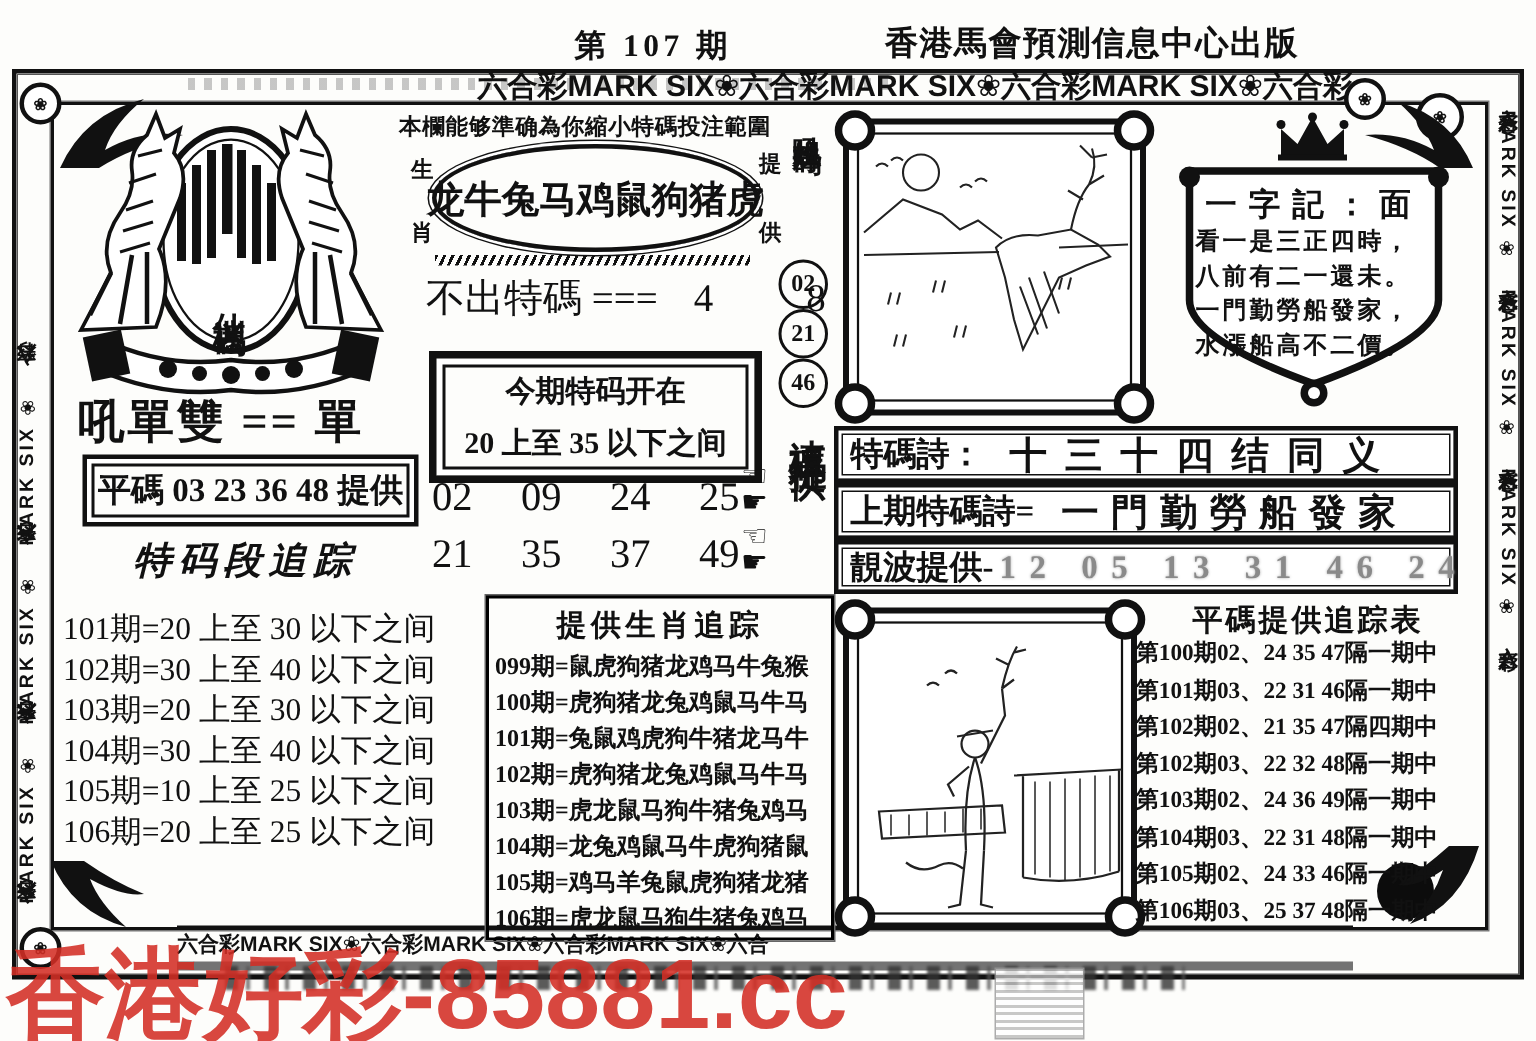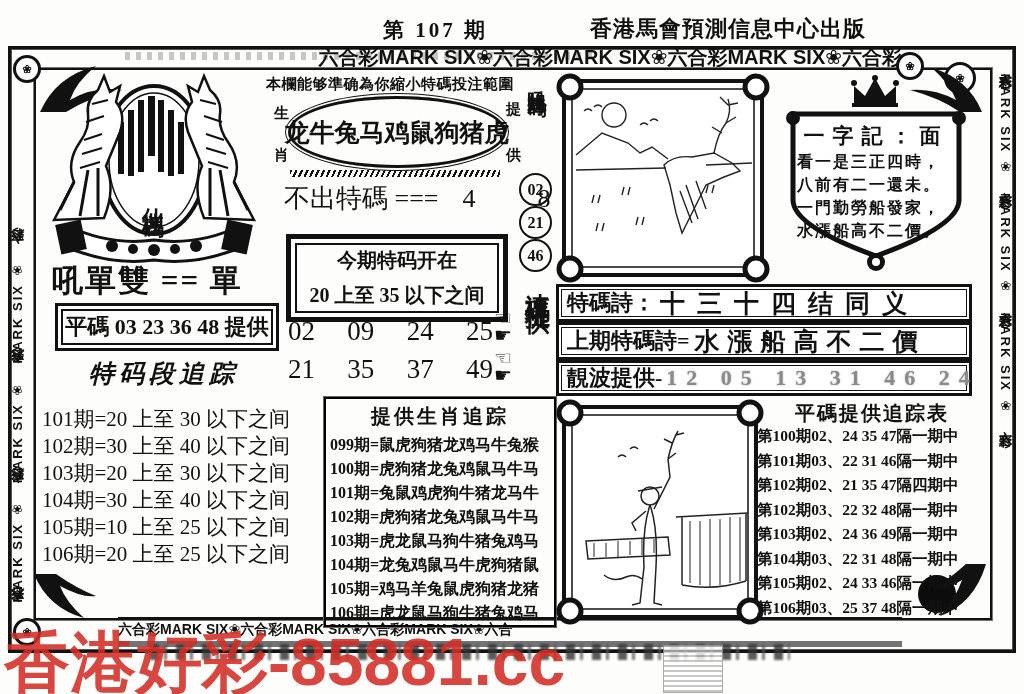--- a/index.html
+++ b/index.html
@@ -64,21 +64,21 @@
   .frame1{left:556px;top:73px;}
   .frame2{left:556px;top:399px;}
   .shield-wrap{left:779px;top:104px;width:194px;height:172px;}
   .shield-txt{position:absolute;left:18px;top:18px;width:158px;text-align:left;}
   .poem-title{font-size:21px;font-weight:bold;letter-spacing:8px;text-align:center;}
   .poem-line{font-size:16px;font-weight:bold;line-height:23px;letter-spacing:2px;}
   .bannerrow{left:556px;width:410px;border:3px solid #111;box-shadow:inset 0 0 0 2px #fff,inset 0 0 0 3px #111;
       display:flex;align-items:center;white-space:nowrap;background:#fff;}
   .row1{top:284px;height:32px;} .row2{top:322px;height:32px;} .row3{top:360px;height:30px;}
   .rowlabel{font-size:22px;font-weight:bold;margin-left:8px;}
-  .rowbig{font-size:25px;font-weight:bold;letter-spacing:12px;margin-left:5px;}
+  .rowbig{font-size:25px;font-weight:bold;letter-spacing:12px;margin-left:18px;}
   .rowfaded{font-size:22px;font-weight:bold;letter-spacing:9px;color:#8a8a8a;margin-left:4px;
       text-shadow:0 0 2px #aaa;}
   .ptable-title{left:772px;top:400px;width:200px;font-size:20px;font-weight:bold;letter-spacing:2px;text-align:center;}
   .ptable-rows{left:757px;top:424px;font-size:15.5px;line-height:24.5px;white-space:nowrap;font-weight:600;}
   
   .smudge{left:150px;top:644px;width:640px;height:16px;opacity:.8;
       background:repeating-linear-gradient(90deg,#333 0 9px,transparent 9px 14px,#555 14px 17px,transparent 17px 26px);
       filter:blur(1px);}
   .stamp{left:663px;top:645px;width:58px;height:46px;border:1px solid #999;opacity:.8;
       background:repeating-linear-gradient(0deg,#bbb 0 2px,#fff 2px 5px);}
@@ -276,21 +276,21 @@
       <div class="poem-line">水漲船高不二價。</div>
     </div>
   </div>
 
   <div class="abs bannerrow row1">
     <span class="rowlabel">特碼詩：</span>
     <span class="rowbig">十三十四结同义</span>
   </div>
   <div class="abs bannerrow row2">
     <span class="rowlabel">上期特碼詩=</span>
-    <span class="rowbig" style="letter-spacing:8px;">水漲船高不二價</span>
+    <span class="rowbig" style="letter-spacing:8px;">一門勤勞船發家</span>
   </div>
   <div class="abs bannerrow row3">
     <span class="rowlabel">靚波提供-</span>
     <span class="rowfaded">12 05 13 31 46 24</span>
   </div>
 
   <svg class="abs frame2" width="208" height="226" viewBox="0 0 208 226">
     <rect x="8" y="8" width="192" height="210" fill="#fff" stroke="#111" stroke-width="4"></rect>
     <rect x="16" y="16" width="176" height="194" fill="none" stroke="#111" stroke-width="1.5"></rect>
     <g stroke="#111" fill="#fff" stroke-width="5">

